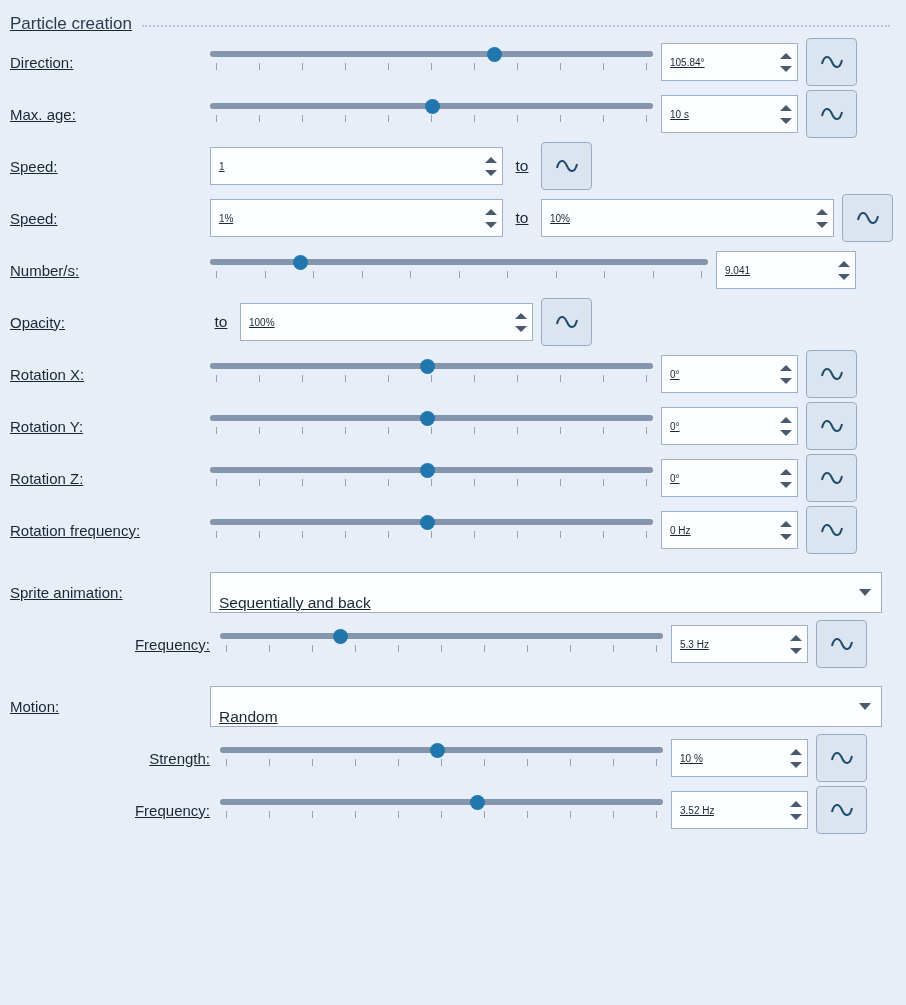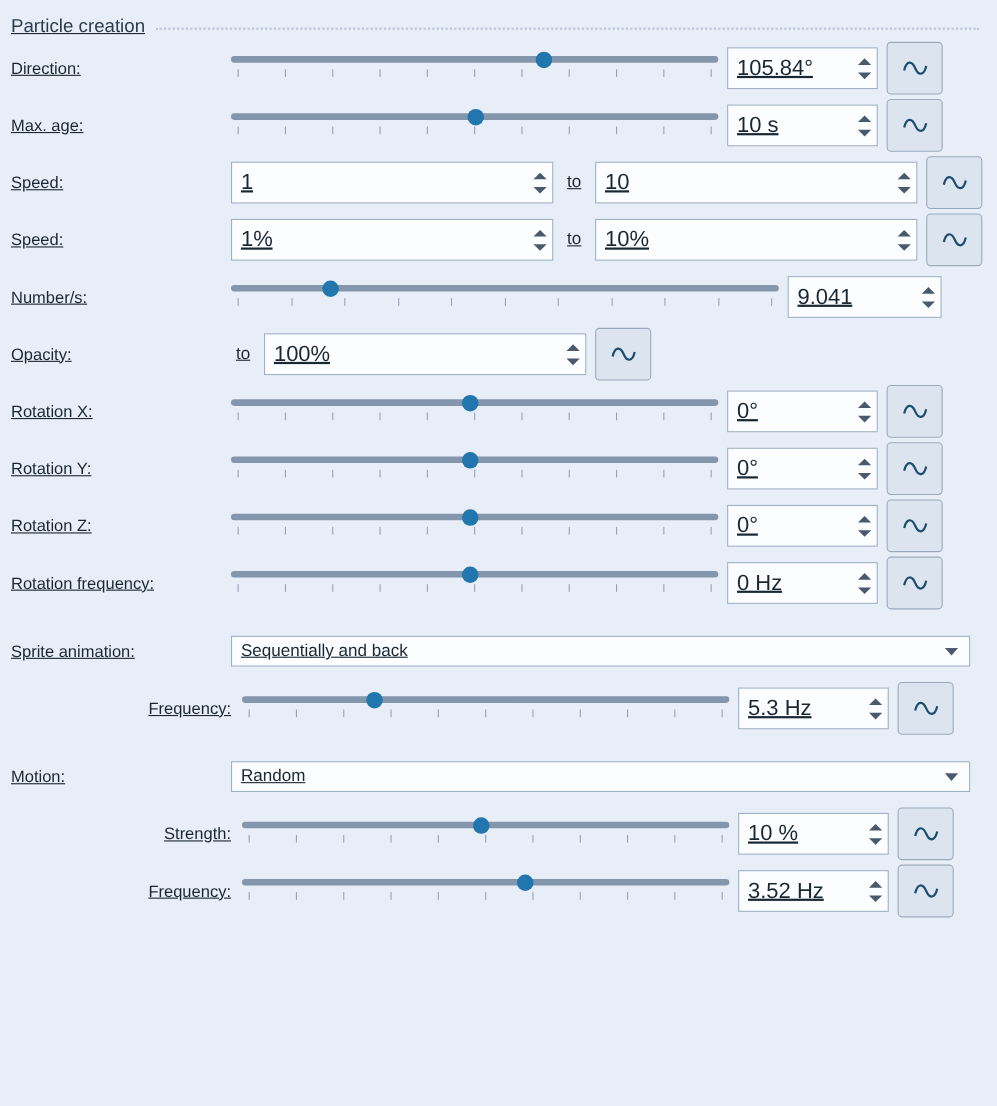--- a/index.html
+++ b/index.html
@@ -122,21 +122,21 @@
     position: relative;
     height: 38px;
     background: #fbfdff;
     border: 1px solid #9fb0c4;
     box-sizing: border-box;
     display: flex;
     align-items: center;
   }
   .spin .val {
     padding-left: 8px;
-    font-size: 20px;
+    font-size: 10px;
     color: #1a2733;
     white-space: nowrap;
     overflow: hidden;
   }
   .spin .arrows {
     position: absolute;
     right: 4px;
     top: 0;
     bottom: 0;
     width: 13px;
@@ -179,27 +179,27 @@
     background: #dbe4ef;
     display: flex;
     align-items: center;
     justify-content: center;
   }
   .wave-btn svg { display: block; }
 
   
   .combo {
     position: relative;
-    height: 28px;
+    height: 41px;
     flex: 1;
     background: #fbfdff;
     border: 1px solid #9fb0c4;
     box-sizing: border-box;
     display: flex;
-    align-items: center;
+    align-items: flex-end;
     margin-right: 8px;
   }
   .combo .val {
     padding-left: 8px;
     font-size: 15.5px;
   }
   .combo .chev {
     position: absolute;
     right: 10px;
     top: 50%;
@@ -297,27 +297,20 @@
     <div class="label">Speed:</div>
     <div class="ctrls">
       <div class="spin w-wide">
         <div class="val">1</div>
         <div class="arrows">
           <div class="up"></div>
           <div class="down"></div>
         </div>
       </div>
       <div class="to-label">to</div>
-      <div class="spin w-wide">
-        <div class="val">10</div>
-        <div class="arrows">
-          <div class="up"></div>
-          <div class="down"></div>
-        </div>
-      </div>
       <div class="wave-btn">
         <svg width="26" height="22" viewBox="0 0 26 22">
           <path d="M3 13 C5 4, 10 4, 13 11 C16 18, 21 18, 23 9" stroke="#1d4d6e" stroke-width="2" fill="none"></path>
         </svg>
       </div>
     </div>
   </div>
 
   <div class="row">
     <div class="label">Speed:</div>

